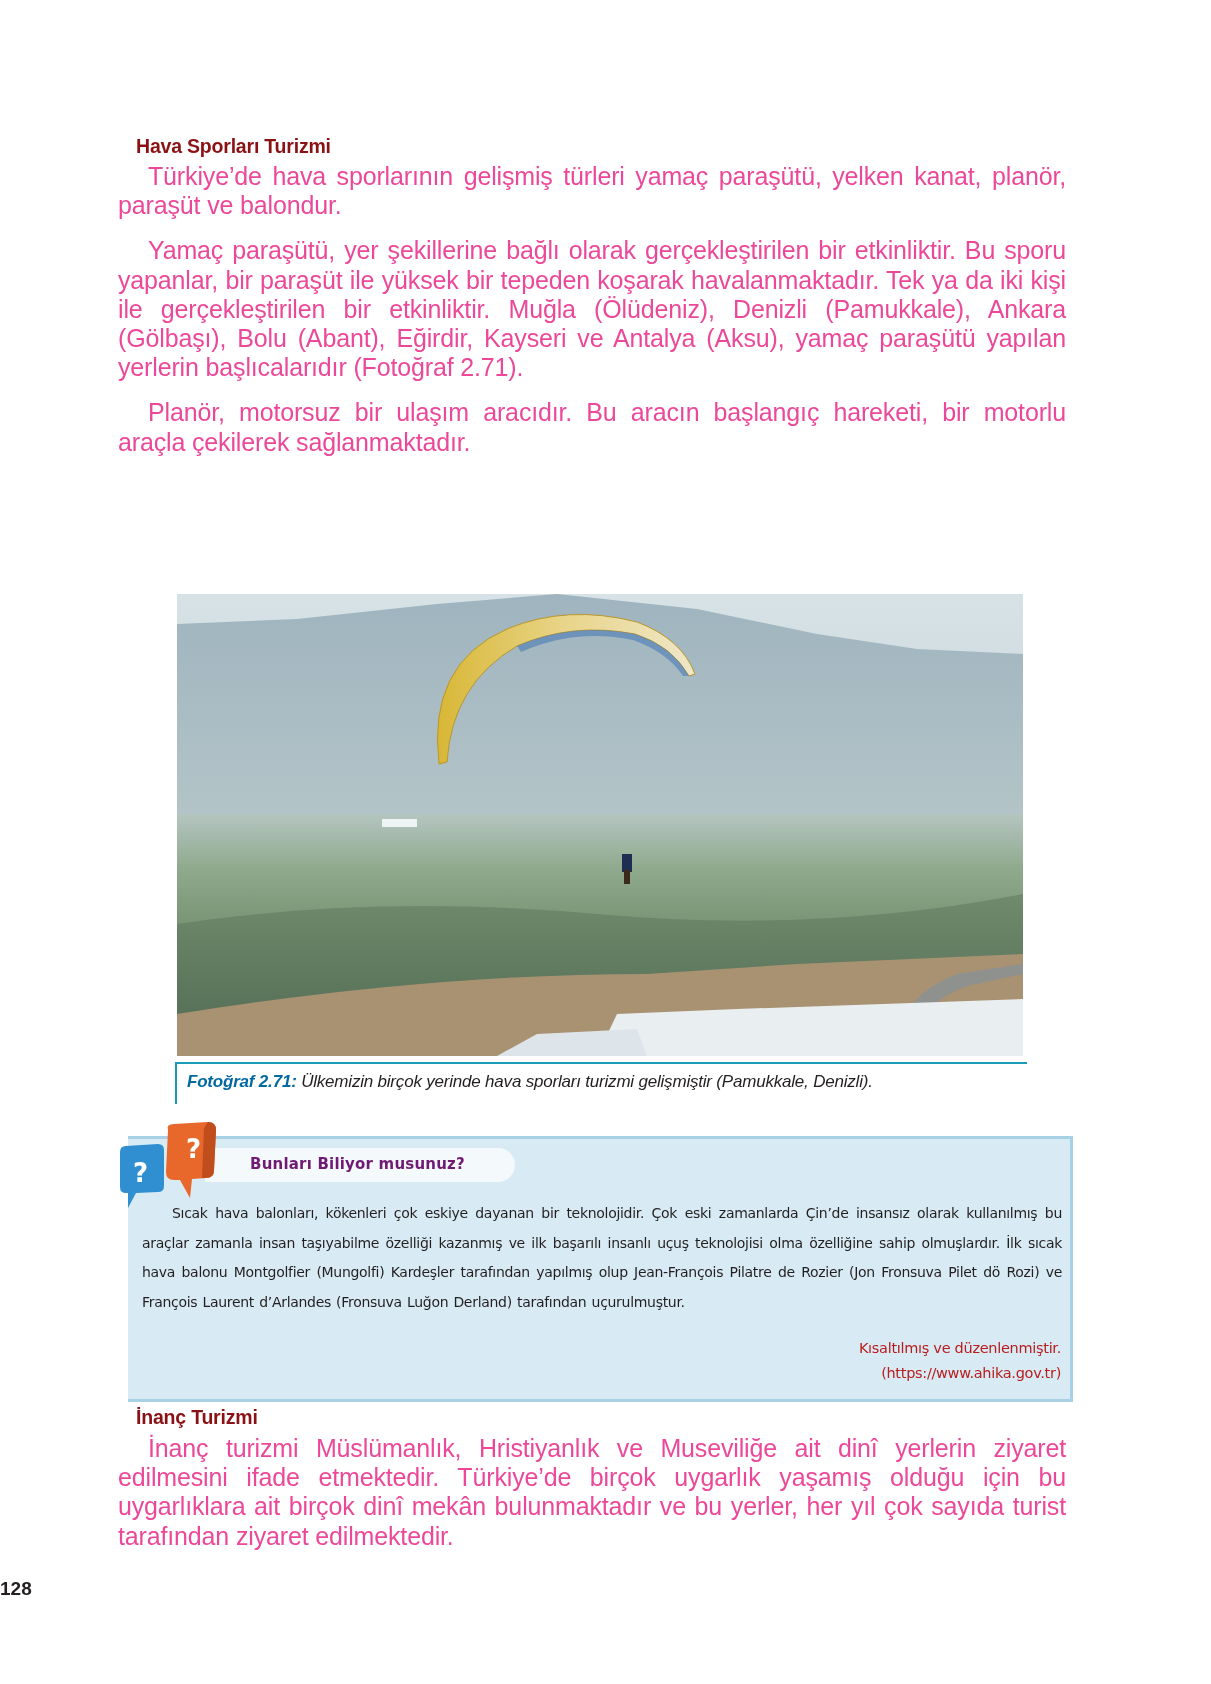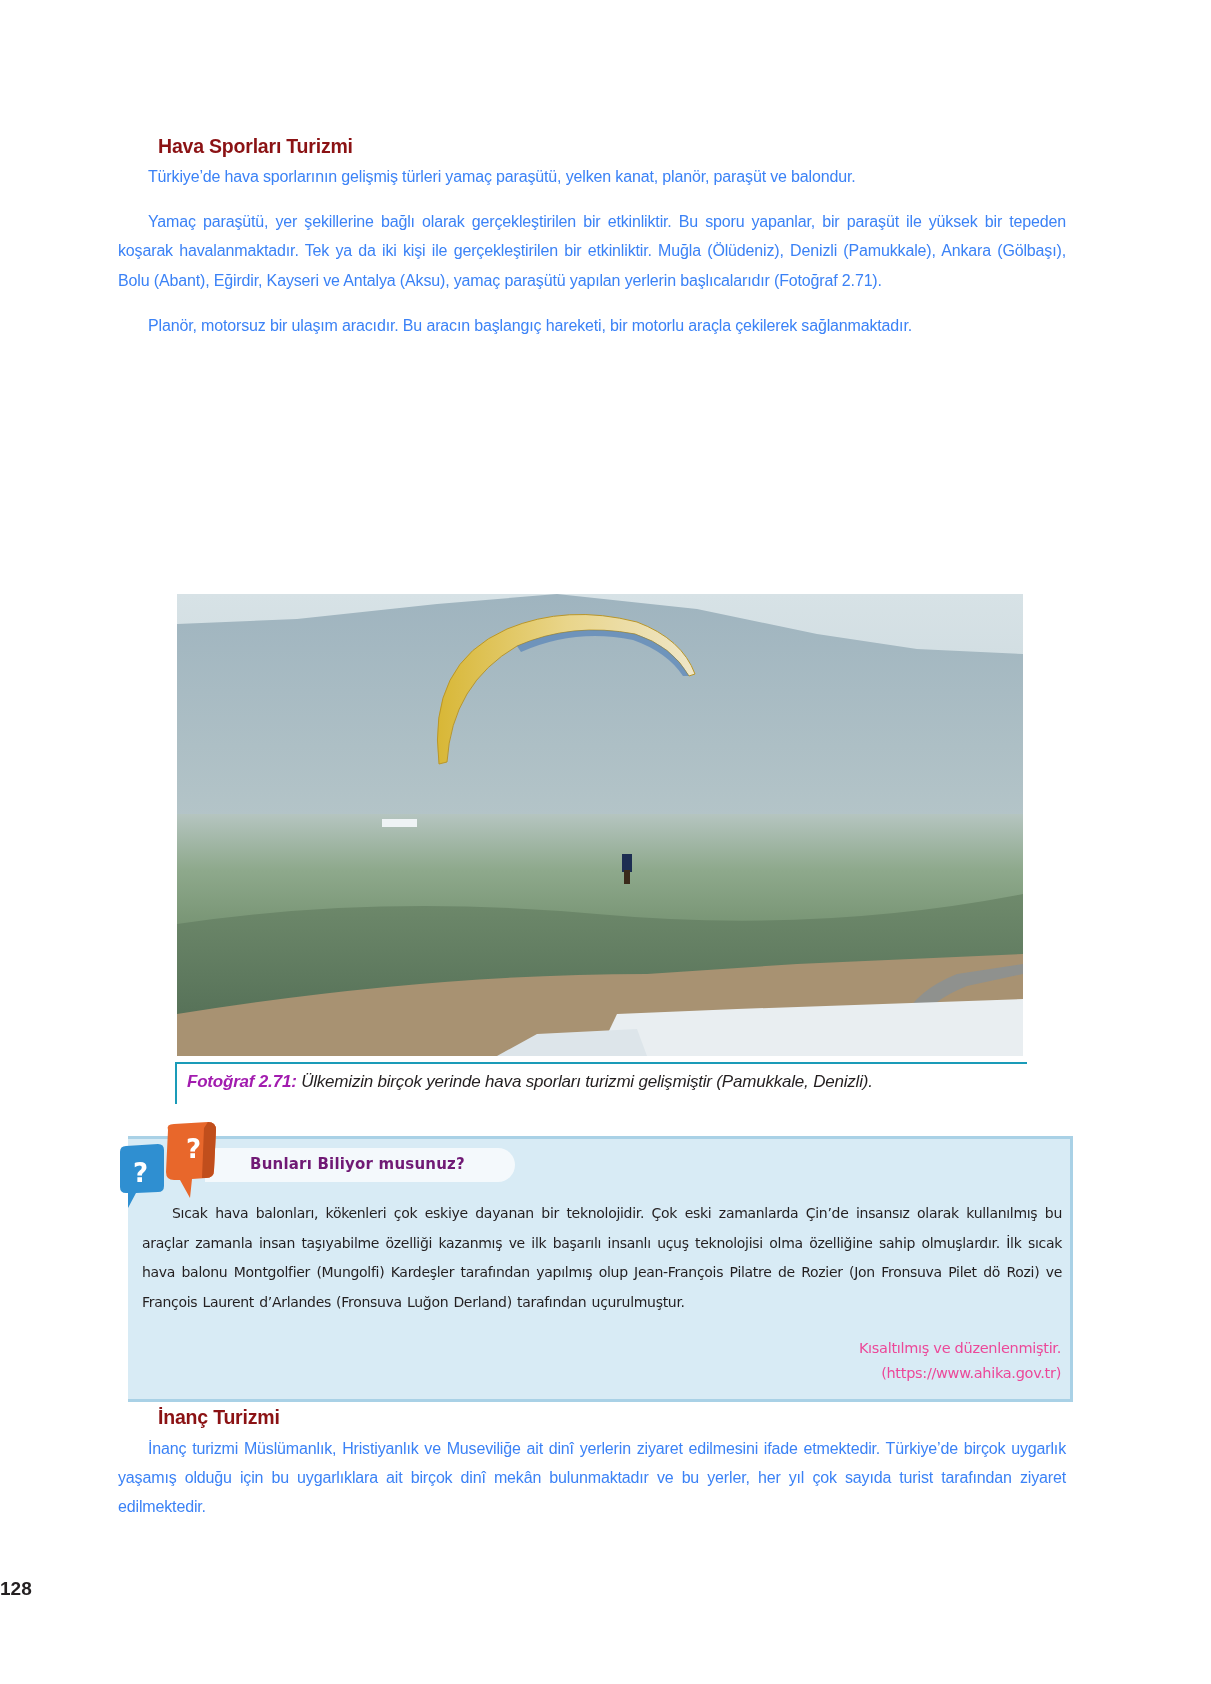--- a/index.html
+++ b/index.html
@@ -1,51 +1,51 @@
 <!DOCTYPE html>
 <html><head>
 <meta charset="utf-8">
 <style>
   html, body { margin: 0; padding: 0; background: #ffffff; }
   body { width: 1211px; height: 1684px; position: relative; overflow: hidden;
          font-family: "Liberation Sans", sans-serif; color: #231f20; }
   .page { position: absolute; left: 0; top: 0; width: 1211px; height: 1684px; }
 
-  .heading { position: absolute; left: 158px; font-size: 19.5px; font-weight: bold;
+  .heading { position: absolute; left: 136px; font-size: 19.5px; font-weight: bold;
              color: #8b1214; letter-spacing: -0.2px; margin: 0; }
-  .body-text { position: absolute; left: 118px; width: 948px; font-size: 16px;
-               line-height: 29.2px; color: #3b82f6; letter-spacing: -0.15px; }
+  .body-text { position: absolute; left: 118px; width: 948px; font-size: 25px;
+               line-height: 29.2px; color: #ec4899; letter-spacing: -0.15px; }
   .body-text p { margin: 0; text-indent: 30px; text-align: justify; }
   .body-text p + p { margin-top: 16px; }
 
   
   .photo { position: absolute; left: 177px; top: 594px; width: 846px; height: 462px;
            overflow: hidden; background: #b9c9cf; }
   .photo svg { display: block; }
 
   .caption { position: absolute; left: 175px; top: 1062px; width: 850px; height: 40px;
              border-left: 2px solid #1a9bb8; border-top: 2px solid #1a9bb8; }
   .caption-text { position: absolute; left: 10px; top: 8px; font-size: 17px; font-style: italic;
                   color: #231f20; white-space: nowrap; letter-spacing: -0.2px; }
-  .caption-label { color: #a21caf; font-weight: bold; }
+  .caption-label { color: #0369a1; font-weight: bold; }
 
   
   .info-box { position: absolute; left: 128px; top: 1136px; width: 945px; height: 266px;
               background: #d8ebf5; border-top: 3px solid #a9d1e6; border-right: 3px solid #a9d1e6;
               border-bottom: 3px solid #a9d1e6; box-sizing: border-box; }
   .info-title-bar { position: absolute; left: 205px; top: 1148px; width: 310px; height: 34px;
                     background: #f4f9fc; border-radius: 0 17px 17px 0; }
   .info-title { position: absolute; left: 250px; top: 1155px; font-family: "DejaVu Sans", sans-serif;
                 font-size: 15px; font-weight: bold; color: #701a75; margin: 0; letter-spacing: 0.2px; }
   .info-body { position: absolute; left: 142px; top: 1199px; width: 920px;
                font-family: "DejaVu Sans", sans-serif; font-size: 14px; line-height: 29.5px;
                color: #231f20; }
   .info-body p { margin: 0; text-indent: 30px; text-align: justify; letter-spacing: -0.3px; word-spacing: 1px; }
   .info-source { position: absolute; right: 150px; font-family: "DejaVu Sans", sans-serif;
-                 font-size: 14.5px; color: #ec4899; text-align: right; letter-spacing: -0.3px; }
+                 font-size: 14.5px; color: #b91c1c; text-align: right; letter-spacing: -0.3px; }
 
   .q-icon { position: absolute; }
 
   .page-number { position: absolute; left: 0; width: 1180px; top: 1578px; text-align: left;
                  font-size: 19px; font-weight: bold; color: #231f20; }
 </style>
 </head>
 <body>
 
 <div class="page">

